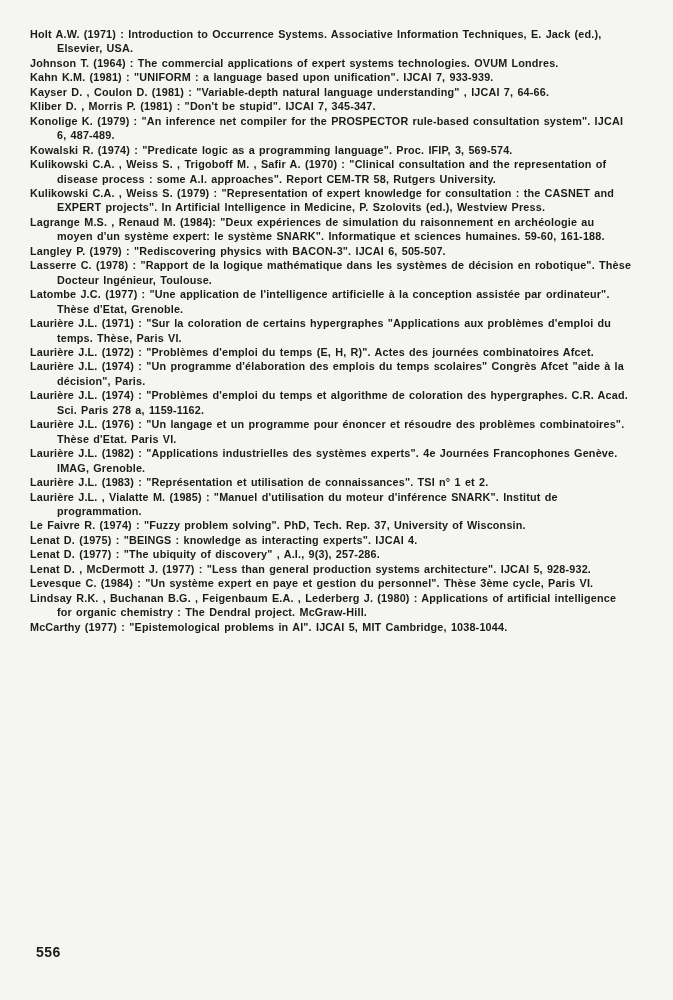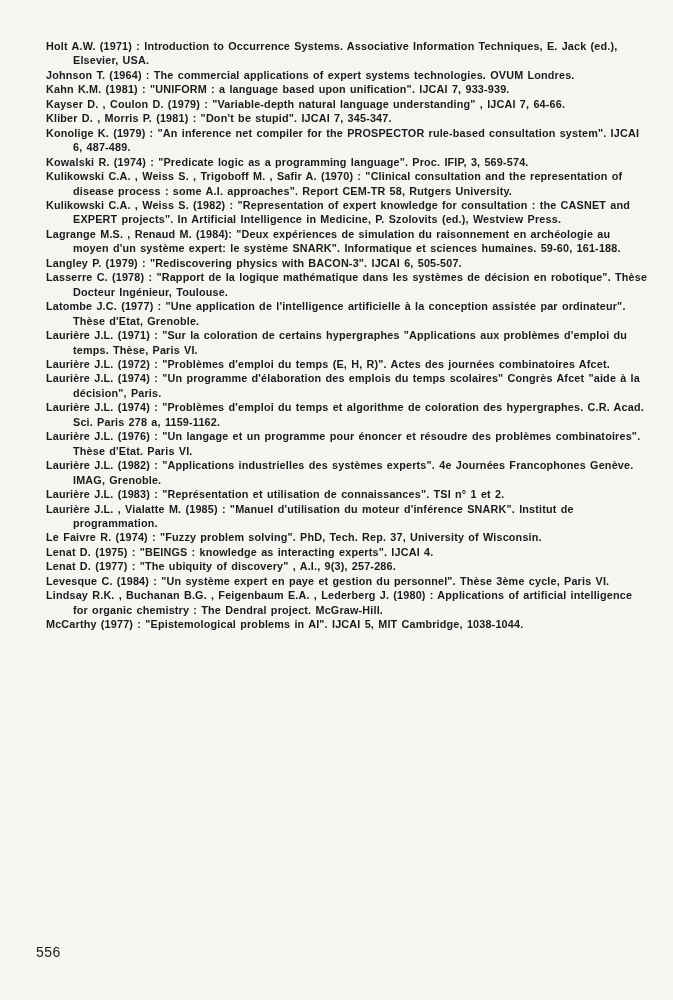--- a/index.html
+++ b/index.html
@@ -15,74 +15,74 @@
   }
   .page {
     position: relative;
     width: 673px;
     height: 1000px;
     background: #f5f5f2;
     box-sizing: border-box;
   }
   .refs {
     position: absolute;
-    left: 46px;
+    left: 30px;
     top: 27px;
     width: 603px;
-    margin-top: 12px;
   }
   .ref {
     margin: 0;
     font-size: 10.8px;
     font-weight: 700;
     line-height: 14.45px;
     letter-spacing: 0.18px;
     word-spacing: 1px;
     color: #1b1b1b;
     padding-left: 27px;
     text-indent: -27px;
     text-align: left;
   }
   .page-number {
     position: absolute;
     left: 36px;
     top: 944px;
     font-size: 14px;
-    font-weight: 400;
+    font-weight: 700;
     letter-spacing: 0.5px;
     color: #1b1b1b;
   }
 </style>
 </head>
 <body>
 
 <div class="page">
   <div class="refs">
       <p class="ref">Holt A.W. (1971) : Introduction to Occurrence Systems. Associative Information Techniques, E. Jack (ed.), Elsevier, USA.</p>
       <p class="ref">Johnson T. (1964) : The commercial applications of expert systems technologies. OVUM Londres.</p>
       <p class="ref">Kahn K.M. (1981) : "UNIFORM : a language based upon unification". IJCAI 7, 933-939.</p>
-      <p class="ref">Kayser D. , Coulon D. (1979) : "Variable-depth natural language understanding" , IJCAI 7, 64-66.</p>
+      <p class="ref">Kayser D. , Coulon D. (1981) : "Variable-depth natural language understanding" , IJCAI 7, 64-66.</p>
       <p class="ref">Kliber D. , Morris P. (1981) : "Don't be stupid". IJCAI 7, 345-347.</p>
       <p class="ref">Konolige K. (1979) : "An inference net compiler for the PROSPECTOR rule-based consultation system". IJCAI 6, 487-489.</p>
       <p class="ref">Kowalski R. (1974) : "Predicate logic as a programming language". Proc. IFIP, 3, 569-574.</p>
       <p class="ref">Kulikowski C.A. , Weiss S. , Trigoboff M. , Safir A. (1970) : "Clinical consultation and the representation of disease process : some A.I. approaches". Report CEM-TR 58, Rutgers University.</p>
-      <p class="ref">Kulikowski C.A. , Weiss S. (1982) : "Representation of expert knowledge for consultation : the CASNET and EXPERT projects". In Artificial Intelligence in Medicine, P. Szolovits (ed.), Westview Press.</p>
+      <p class="ref">Kulikowski C.A. , Weiss S. (1979) : "Representation of expert knowledge for consultation : the CASNET and EXPERT projects". In Artificial Intelligence in Medicine, P. Szolovits (ed.), Westview Press.</p>
       <p class="ref">Lagrange M.S. , Renaud M. (1984): "Deux expériences de simulation du raisonnement en archéologie au moyen d'un système expert: le système SNARK". Informatique et sciences humaines. 59-60, 161-188.</p>
       <p class="ref">Langley P. (1979) : "Rediscovering physics with BACON-3". IJCAI 6, 505-507.</p>
       <p class="ref">Lasserre C. (1978) : "Rapport de la logique mathématique dans les systèmes de décision en robotique". Thèse Docteur Ingénieur, Toulouse.</p>
       <p class="ref">Latombe J.C. (1977) : "Une application de l'intelligence artificielle à la conception assistée par ordinateur". Thèse d'Etat, Grenoble.</p>
       <p class="ref">Laurière J.L. (1971) : "Sur la coloration de certains hypergraphes "Applications aux problèmes d'emploi du temps. Thèse, Paris VI.</p>
       <p class="ref">Laurière J.L. (1972) : "Problèmes d'emploi du temps (E, H, R)". Actes des journées combinatoires Afcet.</p>
       <p class="ref">Laurière J.L. (1974) : "Un programme d'élaboration des emplois du temps scolaires" Congrès Afcet "aide à la décision", Paris.</p>
       <p class="ref">Laurière J.L. (1974) : "Problèmes d'emploi du temps et algorithme de coloration des hypergraphes. C.R. Acad. Sci. Paris 278 a, 1159-1162.</p>
       <p class="ref">Laurière J.L. (1976) : "Un langage et un programme pour énoncer et résoudre des problèmes combinatoires". Thèse d'Etat. Paris VI.</p>
       <p class="ref">Laurière J.L. (1982) : "Applications industrielles des systèmes experts". 4e Journées Francophones Genève. IMAG, Grenoble.</p>
       <p class="ref">Laurière J.L. (1983) : "Représentation et utilisation de connaissances". TSI n° 1 et 2.</p>
       <p class="ref">Laurière J.L. , Vialatte M. (1985) : "Manuel d'utilisation du moteur d'inférence SNARK". Institut de programmation.</p>
       <p class="ref">Le Faivre R. (1974) : "Fuzzy problem solving". PhD, Tech. Rep. 37, University of Wisconsin.</p>
       <p class="ref">Lenat D. (1975) : "BEINGS : knowledge as interacting experts". IJCAI 4.</p>
       <p class="ref">Lenat D. (1977) : "The ubiquity of discovery" , A.I., 9(3), 257-286.</p>
+      <p class="ref">Lenat D. , McDermott J. (1977) : "Less than general production systems architecture". IJCAI 5, 928-932.</p>
       <p class="ref">Levesque C. (1984) : "Un système expert en paye et gestion du personnel". Thèse 3ème cycle, Paris VI.</p>
       <p class="ref">Lindsay R.K. , Buchanan B.G. , Feigenbaum E.A. , Lederberg J. (1980) : Applications of artificial intelligence for organic chemistry : The Dendral project. McGraw-Hill.</p>
       <p class="ref">McCarthy (1977) : "Epistemological problems in AI". IJCAI 5, MIT Cambridge, 1038-1044.</p>
     </div>
   <div class="page-number">556</div>
 </div>
 
 </body></html>

